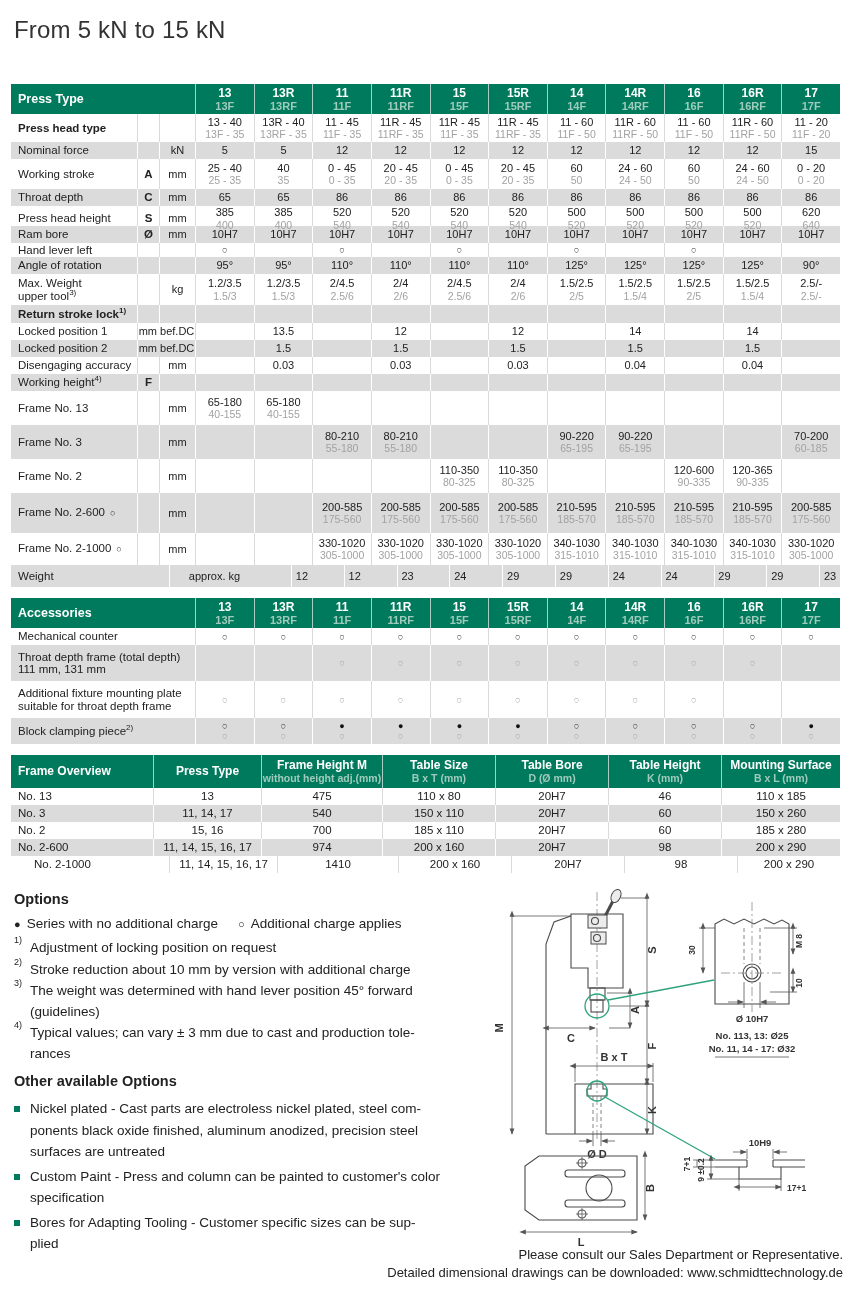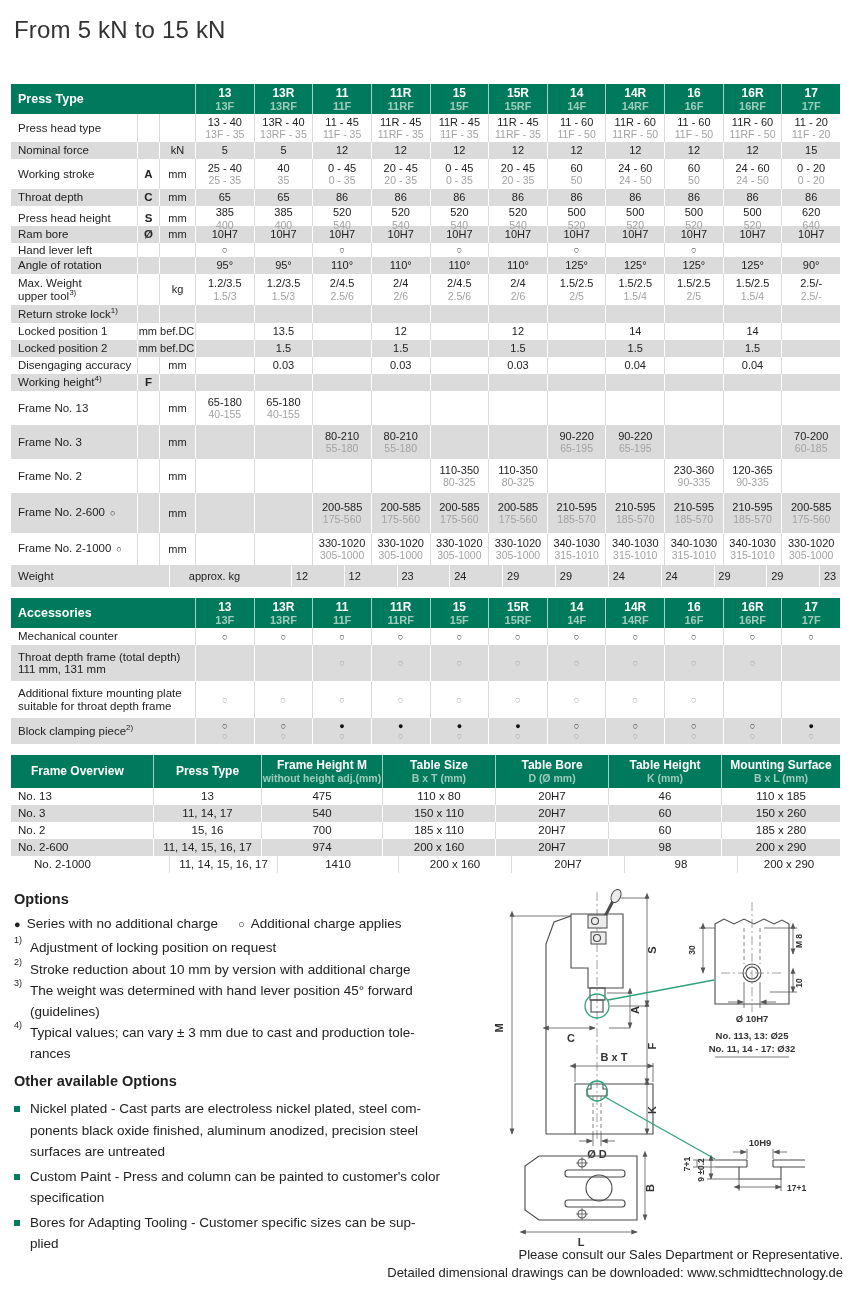--- a/index.html
+++ b/index.html
@@ -20,40 +20,40 @@
   .ghdr{display:grid;grid-template-columns:184px repeat(11,1fr);background:var(--green);color:#fff;height:30px;}
   .htitle{display:flex;align-items:center;padding-left:7px;font-weight:bold;font-size:12.5px;}
   .hcol{display:flex;flex-direction:column;justify-content:center;align-items:center;border-left:1px solid rgba(255,255,255,.65);}
   .hcode{font-size:12px;font-weight:bold;line-height:13px;}
   .hsub{font-size:11px;font-weight:bold;color:var(--hsub);line-height:12px;}
   .prow{display:grid;grid-template-columns:126px 22px 36px repeat(11,1fr);}
   .arow{display:grid;grid-template-columns:184px repeat(11,1fr);}
   .cell{display:flex;flex-direction:column;justify-content:center;align-items:center;font-size:11px;line-height:12.5px;color:#222;min-width:0;}
   .lbl,.albl{align-items:flex-start;padding-left:7px;font-size:11.5px;}
   .lbl-line{white-space:nowrap;}
-  .bold .lbl-line{font-weight:normal;}
+  .bold .lbl-line{font-weight:bold;}
   .let{font-weight:bold;font-size:11.5px;}
   .unit,.unitw{font-size:11px;}
   .unitw{grid-column:2/4;text-align:right;}
   .v-main{white-space:nowrap;}
   .v-sub{color:var(--subtxt);font-size:10.5px;white-space:nowrap;}
   .r-g{background:var(--rowg);}
   .r-w > .cell + .cell{border-left:1px solid #dadada;}
   .r-g > .cell + .cell{border-left:1px solid #fff;}
   .ghdr > .hcol:first-of-type{border-left:1px solid rgba(255,255,255,.65);}
   sup{font-size:8px;line-height:0;vertical-align:super;}
   .sym{display:block;}
   .sym-o{color:#333;font-size:9.5px;line-height:10px;}
   .sym-g{color:#a6a6a6;font-size:9.5px;line-height:10px;}
   .sym-f{color:#111;font-size:9px;line-height:10px;}
   .lblsym{display:inline;font-size:9px;color:#333;margin-left:5px;}
   .forow{display:grid;grid-template-columns:142px 108px 121px 113px 113px 113px 1fr;}
   .fo-hdr{background:var(--green);color:#fff;height:33px;}
   .fo-hdr .focell{display:flex;flex-direction:column;justify-content:center;align-items:center;border-left:1px solid rgba(255,255,255,.65);}
-  .fo-hdr .focell:first-child{border-left:none;align-items:flex-start;padding-left:20px;}
+  .fo-hdr .focell:first-child{border-left:none;align-items:flex-start;padding-left:7px;}
   .fo-main{font-size:12px;font-weight:bold;line-height:13px;}
   .fo-sub{font-size:10.5px;font-weight:bold;color:var(--hsub);line-height:12px;}
   .forow .cell{font-size:11.5px;}
   .fo-lbl{align-items:flex-start;padding-left:7px;}
   #options,#other-options{position:absolute;left:14px;width:474px;}
   #options{top:891px;}
   #other-options{top:1073px;}
   .opt-h{font-size:14.5px;font-weight:bold;color:#222;margin-bottom:9px;}
   .legend{display:flex;gap:20px;font-size:13.5px;margin-bottom:7px;align-items:center;}
   .legend-item{display:flex;align-items:center;gap:6px;}
@@ -703,21 +703,21 @@
           <div class="v-main">110-350</div>
           <div class="v-sub">80-325</div>
         </div>
         <div class="cell val">
           <div class="v-main">110-350</div>
           <div class="v-sub">80-325</div>
         </div>
         <div class="cell val"></div>
         <div class="cell val"></div>
         <div class="cell val">
-          <div class="v-main">230-360</div>
+          <div class="v-main">120-600</div>
           <div class="v-sub">90-335</div>
         </div>
         <div class="cell val">
           <div class="v-main">120-365</div>
           <div class="v-sub">90-335</div>
         </div>
         <div class="cell val"></div>
       </div>
       <div class="prow r-g" style="height: 40px;">
         <div class="cell lbl">

